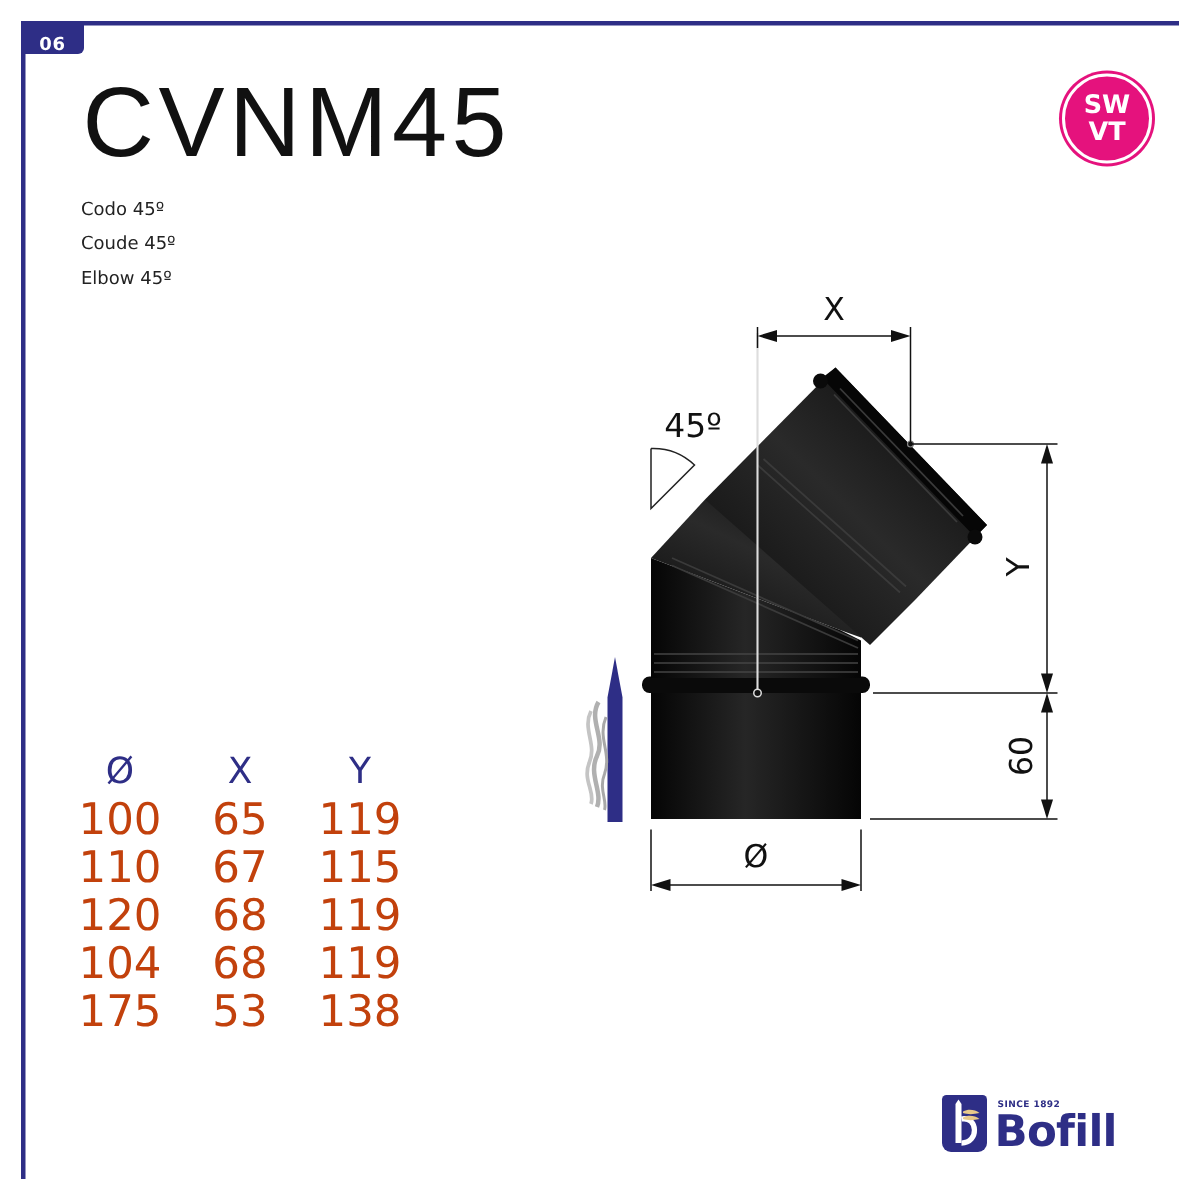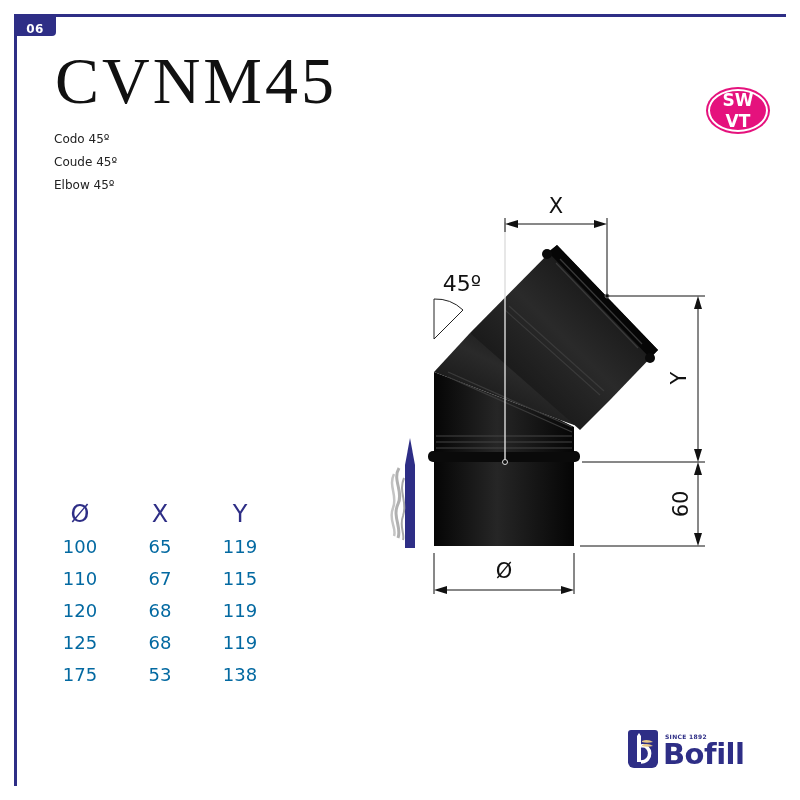--- a/index.html
+++ b/index.html
@@ -6,32 +6,32 @@
   html, body { width:800px; height:800px; background:#ffffff; overflow:hidden; }
   body { position:relative; font-family:"DejaVu Sans", "Liberation Sans", sans-serif; color:#111; }
 
   .frame-top { position:absolute; left:14px; top:14px; width:772px; height:3px; background:#2e2e86; }
   .frame-left { position:absolute; left:14px; top:14px; width:3px; height:772px; background:#2e2e86; }
   .page-tab { position:absolute; left:14px; top:14px; width:42px; height:22px; background:#2e2e86;
     border-bottom-right-radius:4px; color:#fff; font-weight:bold; font-size:12px;
     display:flex; align-items:flex-end; justify-content:center; letter-spacing:0.5px; }
 
   .title { position:absolute; left:55px; top:48px; font-size:66px; font-weight:300; letter-spacing:3px;
-    font-family:Liberation Serif, serif; line-height:1; color:#111; }
+    font-family:Liberation Sans, sans-serif; line-height:1; color:#111; }
   .subtitles { position:absolute; left:54px; top:128px; font-size:12px; line-height:23px; color:#222; }
   .subtitles div { white-space:nowrap; }
 
-  .badge { position:absolute; left:708px; top:49px; width:60px; height:43px; border-radius:50%;
+  .badge { position:absolute; left:708px; top:49px; width:60px; height:60px; border-radius:50%;
     background:#e5127d; border:2px solid #fff; box-shadow:0 0 0 2px #e5127d;
     color:#fff; font-weight:bold; font-size:17px; line-height:18px;
-    display:flex; flex-direction:column; align-items:center; justify-content:space-between;margin-top:40px; }
+    display:flex; flex-direction:column; align-items:center; justify-content:center; }
 
   .dim-table { position:absolute; left:40px; top:498px; }
   .dim-table .row { display:flex; height:32px; align-items:center; }
-  .dim-table .cell { width:80px; text-align:center; font-size:18px; color:#0369a1; }
+  .dim-table .cell { width:80px; text-align:center; font-size:29px; color:#c2410c; }
   .dim-table .head .cell { color:#2e2e86; font-size:24px; }
 
   .drawing { position:absolute; left:0; top:0; width:800px; height:800px; }
 
   .logo { position:absolute; left:628px; top:730px; display:flex; align-items:flex-end; }
   .logo-mark { width:30px; height:38px; background:#2e2e86; border-radius:3px 3px 6px 6px; position:relative; }
   .logo-text-wrap { margin-left:5px; display:flex; flex-direction:column; }
   .logo-since { font-size:6px; font-weight:bold; color:#2e2e86; letter-spacing:0.3px; margin-left:2px; }
   .logo-name { font-size:29px; font-weight:bold; color:#2e2e86; line-height:28px; letter-spacing:-0.5px; }
 </style>
@@ -166,21 +166,21 @@
     <div class="cell">110</div>
     <div class="cell">67</div>
     <div class="cell">115</div>
   </div>
   <div class="row">
     <div class="cell">120</div>
     <div class="cell">68</div>
     <div class="cell">119</div>
   </div>
   <div class="row">
-    <div class="cell">125</div>
+    <div class="cell">104</div>
     <div class="cell">68</div>
     <div class="cell">119</div>
   </div>
   <div class="row">
     <div class="cell">175</div>
     <div class="cell">53</div>
     <div class="cell">138</div>
   </div>
 </div>
 

